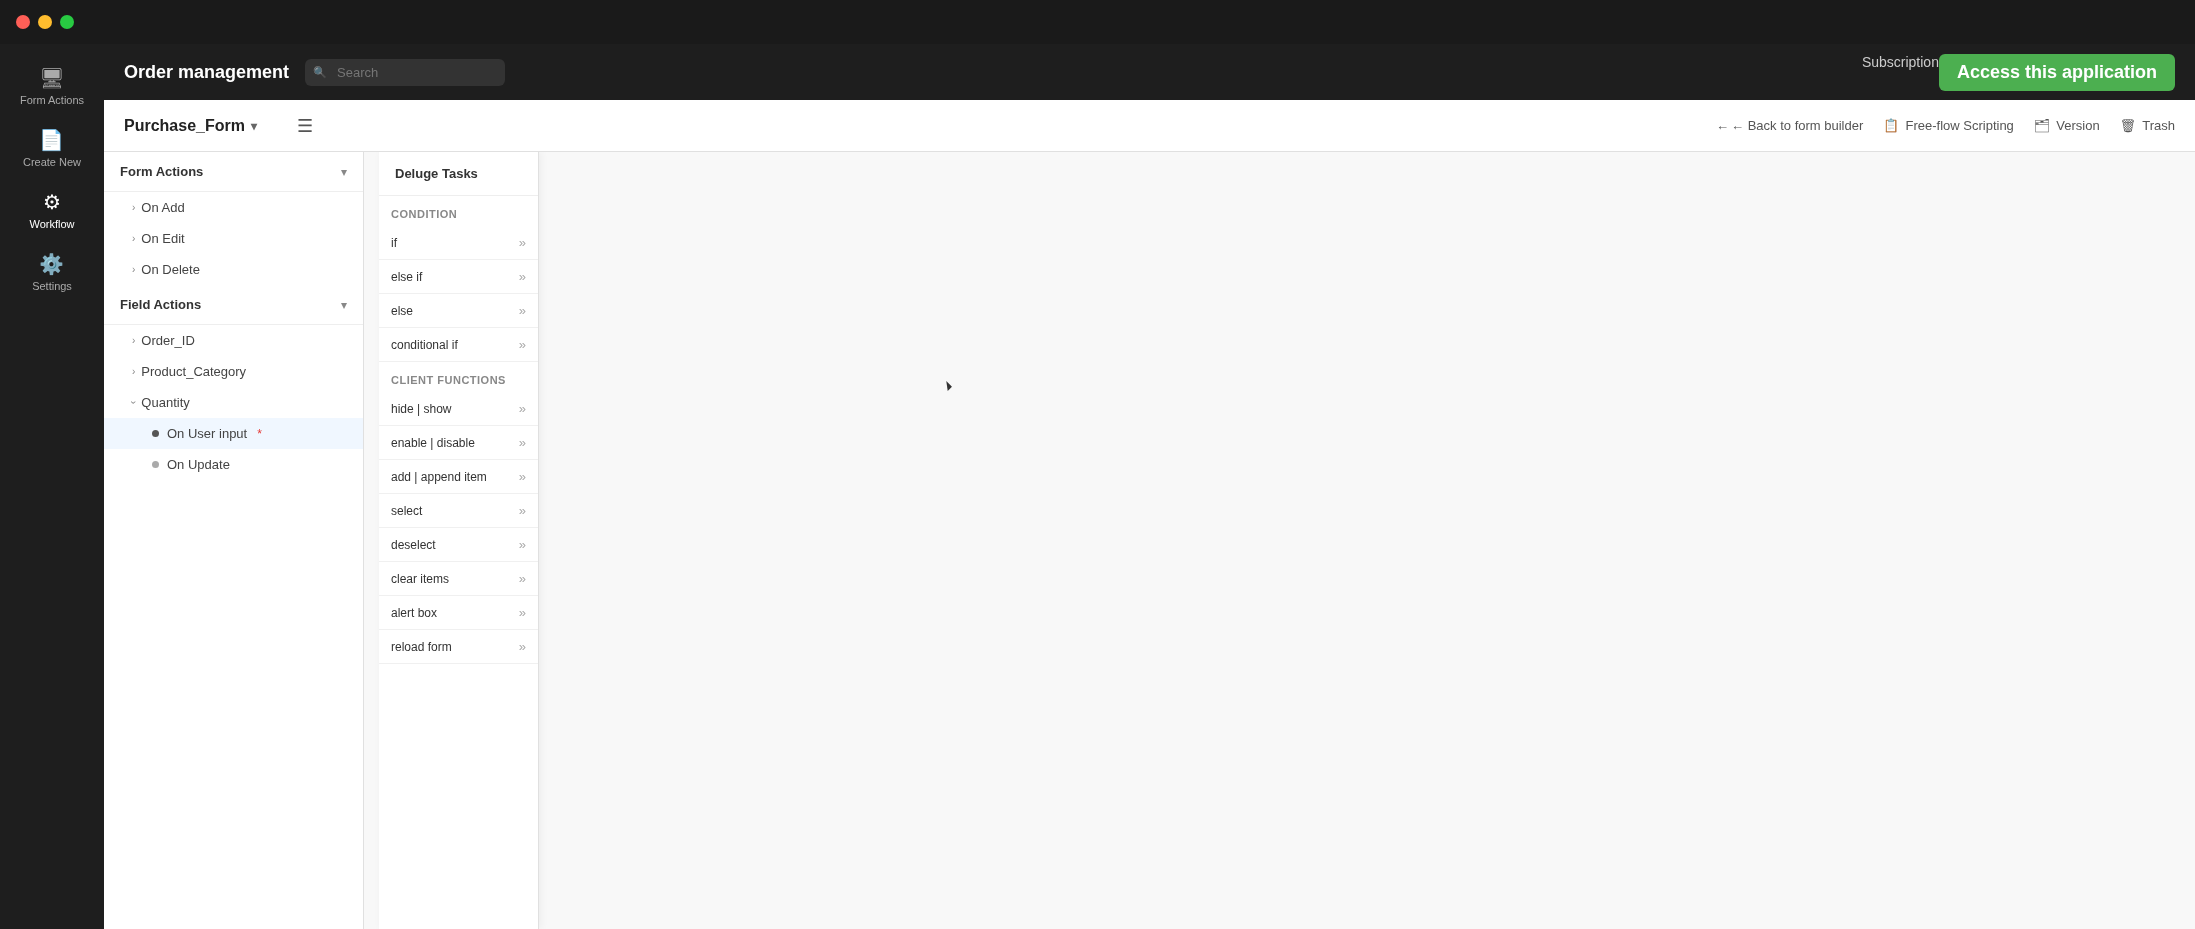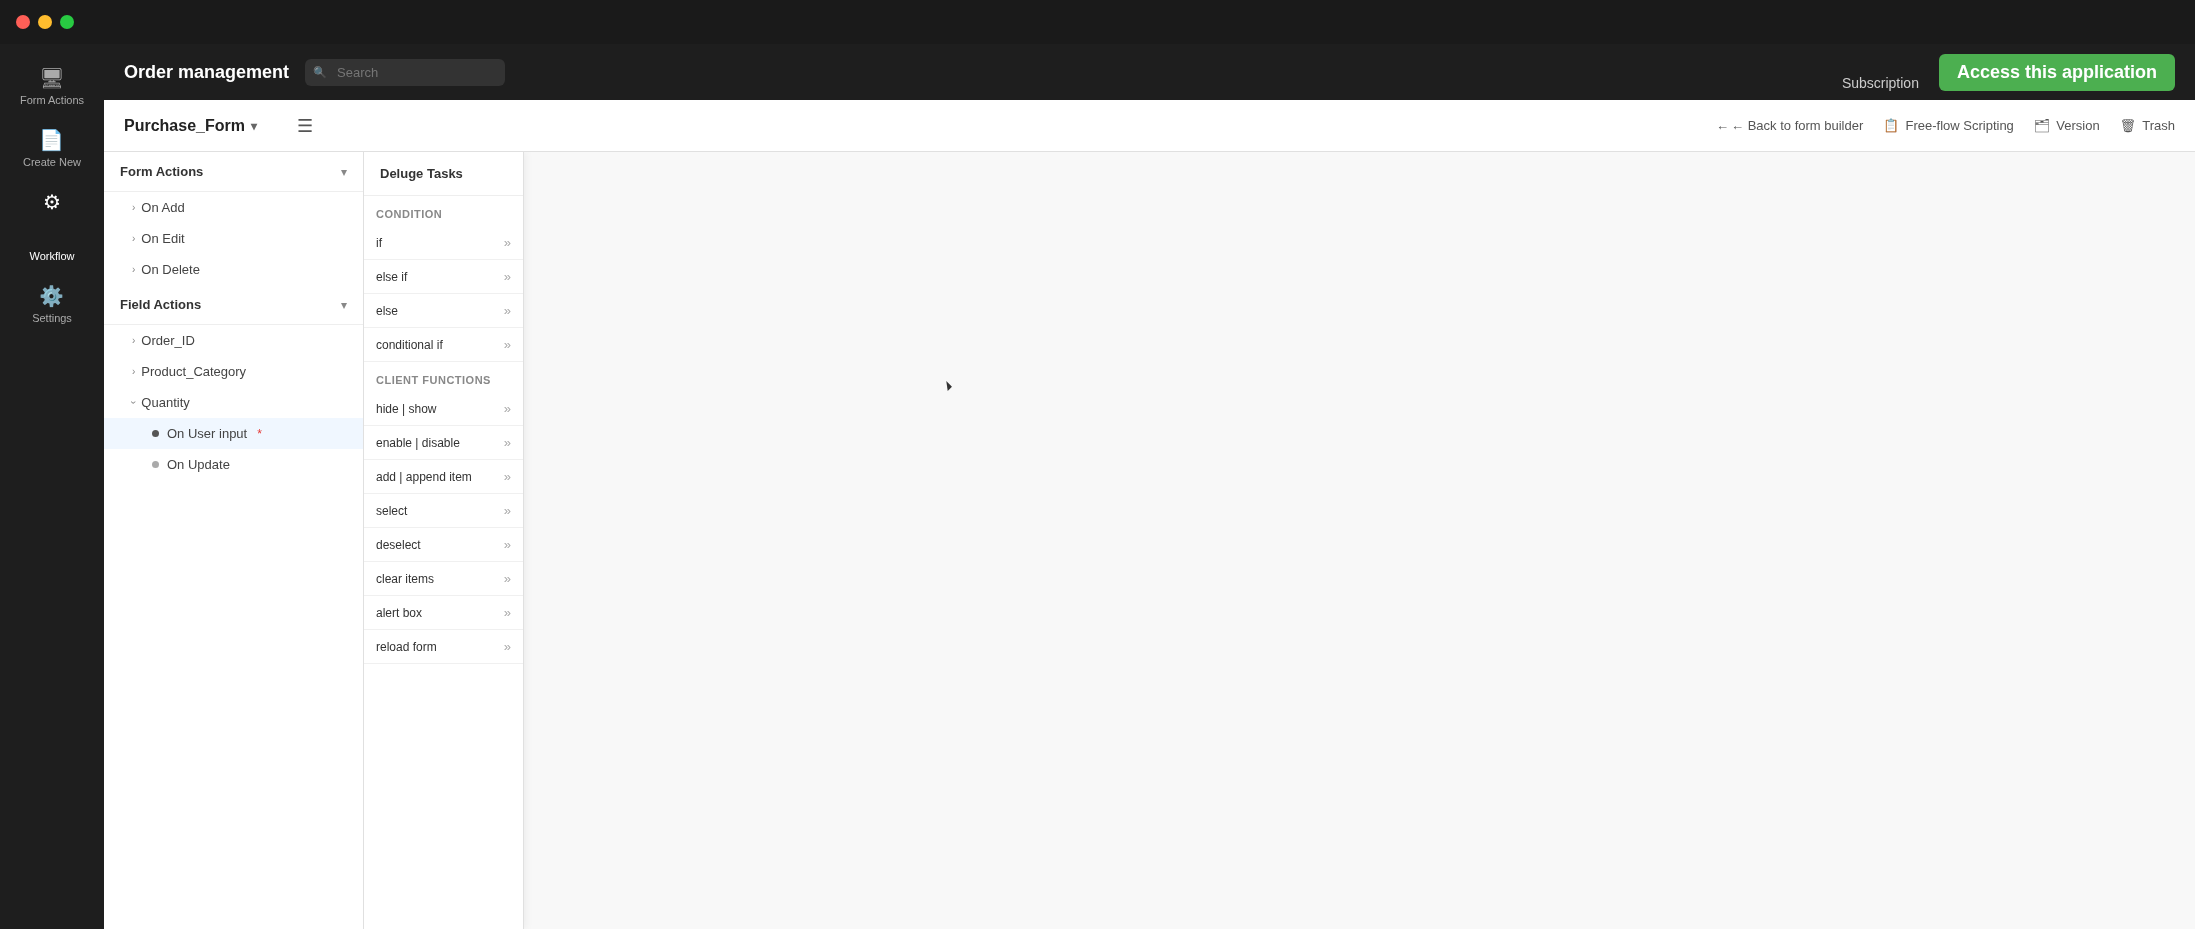--- a/index.html
+++ b/index.html
@@ -85,22 +85,22 @@
       position: absolute;
       left: 8px;
       top: 50%;
       transform: translateY(-50%);
       font-size: 11px;
       opacity: 0.6;
     }
     .topbar-right {
       margin-left: auto;
       display: flex;
-      align-items: flex-end;
-      gap: 20px;
+      align-items: flex-start;
+      gap: 0;
     }
     .subscription-btn {
       color: #ccc;
       background: transparent;
       border: none;
       font-size: 14px;
       cursor: pointer;
     }
     .access-btn {
       background: #4caf50;
@@ -252,21 +252,21 @@
       flex: 1;
       background: #f8f8f8;
       position: relative;
       overflow: hidden;
     }
 
     
     .tasks-panel {
       position: absolute;
       top: 0;
-      left: 0;
+      left: 15px;
       width: 160px;
       background: #fff;
       border-right: 1px solid #e0e0e0;
       box-shadow: 2px 0 8px rgba(0,0,0,0.05);
       height: 100%;
       overflow-y: auto;
     }
     .tasks-panel-header {
       padding: 14px 16px;
       font-size: 13px;
@@ -331,21 +331,21 @@
     <div class="sidebar-item">
       <span class="sidebar-icon">🖥</span>
       <span style="font-size:11px;color:#aaa;">Form Actions</span>
     </div>
     <div class="sidebar-item">
       <span class="sidebar-icon">📄</span>
       <span style="font-size:11px;color:#aaa;">Create New</span>
     </div>
     <div class="sidebar-item active">
       <span class="sidebar-icon">⚙</span>
-      <span style="font-size:11px;color:#fff;margin-top:32px;">Workflow</span>
+      <span style="font-size:11px;color:#fff;">Workflow</span>
     </div>
     <div class="sidebar-item">
       <span class="sidebar-icon">⚙️</span>
       <span style="font-size:11px;color:#aaa;">Settings</span>
     </div>
   </div>
 
   <div class="content-area">
 
     <div class="topbar">

